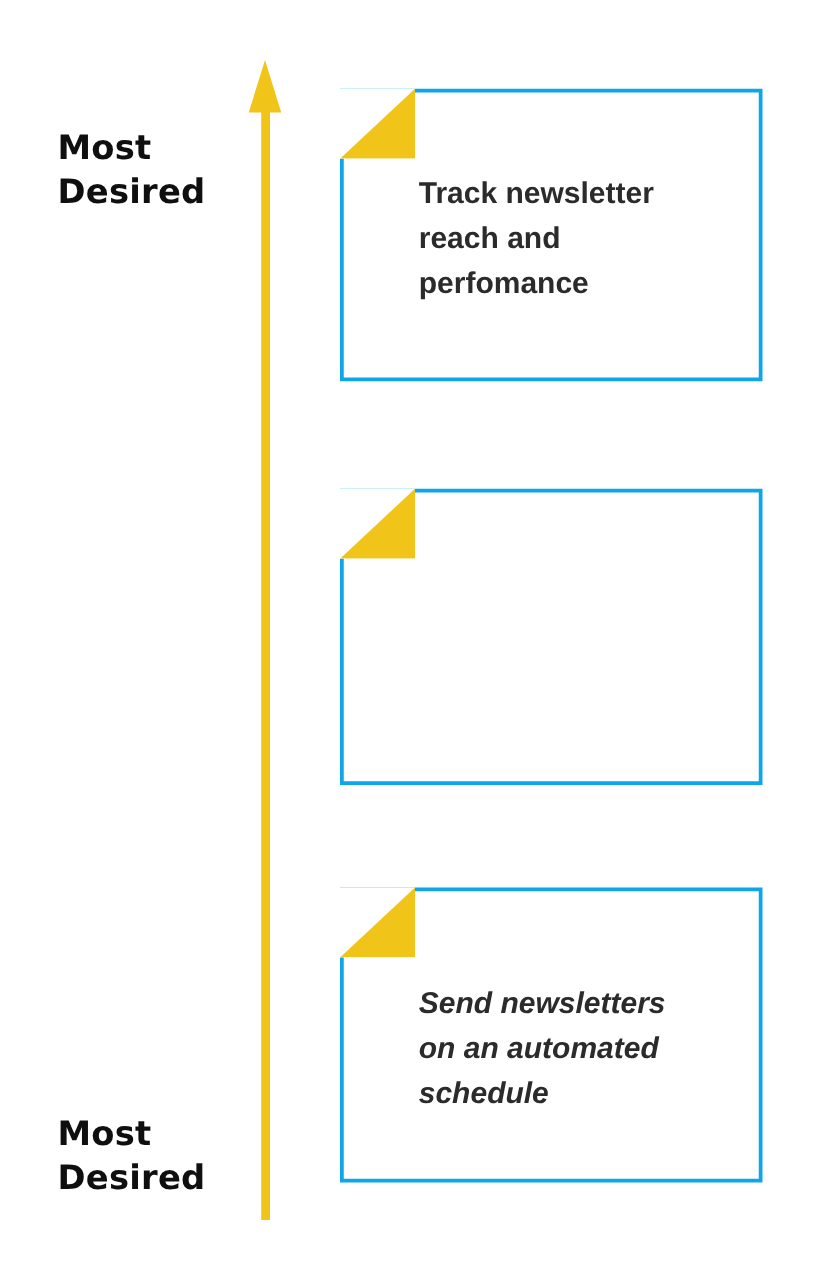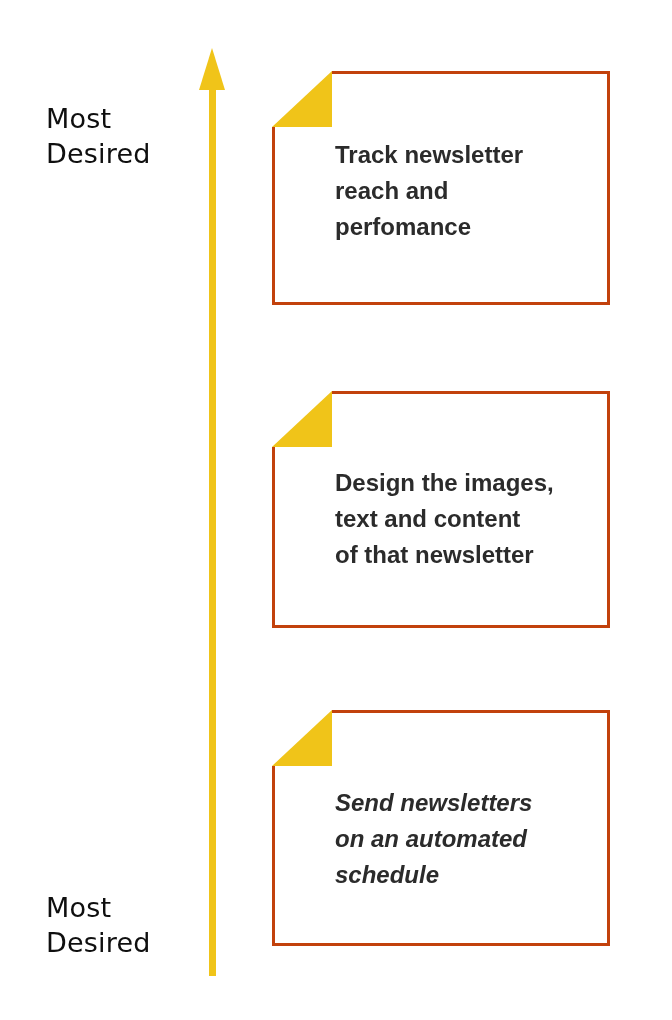--- a/index.html
+++ b/index.html
@@ -14,21 +14,21 @@
     background: #ffffff;
     overflow: hidden;
     font-family: "Liberation Sans", sans-serif;
   }
 
   
   .axis-label {
     position: absolute;
     left: 46px;
     font-family: "DejaVu Sans", sans-serif;
-    font-weight: normal;
+    font-weight: bold;
     font-size: 27px;
     line-height: 35px;
     color: #0f0f0f;
     white-space: pre-line;
     letter-spacing: 0.2px;
   }
   .axis-label.most { top: 101px; }
   .axis-label.less { top: 890px; }
 
   
@@ -50,21 +50,21 @@
     height: 890px;
     background: #F0C419;
   }
 
   
   .note {
     position: absolute;
     left: 272px;
     width: 332px; 
     background: #ffffff;
-    border: 3px solid #c2410c;
+    border: 3px solid #0ea5e9;
     box-sizing: content-box;
   }
   .note-1 { top: 71px;  height: 228px; }
   .note-2 { top: 391px; height: 231px; }
   .note-3 { top: 710px; height: 230px; }
 
   
   .corner {
     position: absolute;
     top: -3px;
@@ -114,23 +114,20 @@
 
   <div class="note note-1">
     <div class="corner"></div>
     <div class="note-text">Track newsletter
 reach and
 perfomance</div>
   </div>
 
   <div class="note note-2">
     <div class="corner"></div>
-    <div class="note-text">Design the images,
-text and content
-of that newsletter</div>
   </div>
 
   <div class="note note-3">
     <div class="corner"></div>
     <div class="note-text">Send newsletters
 on an automated
 schedule</div>
   </div>
 
 </div>

